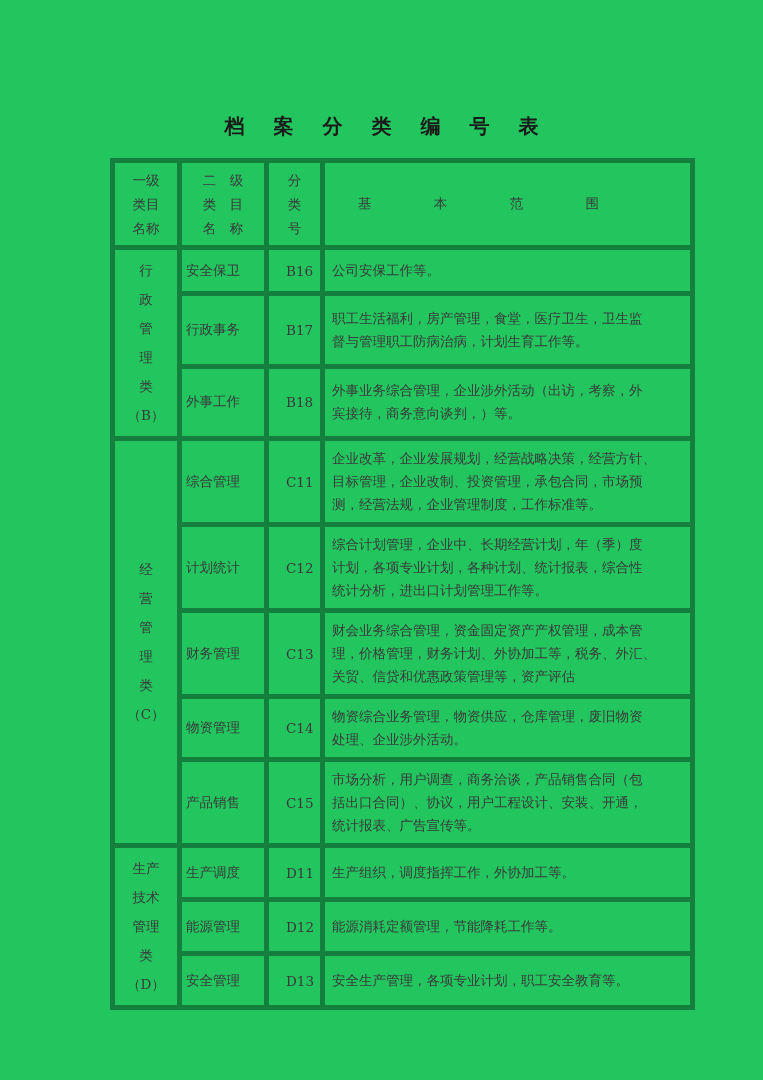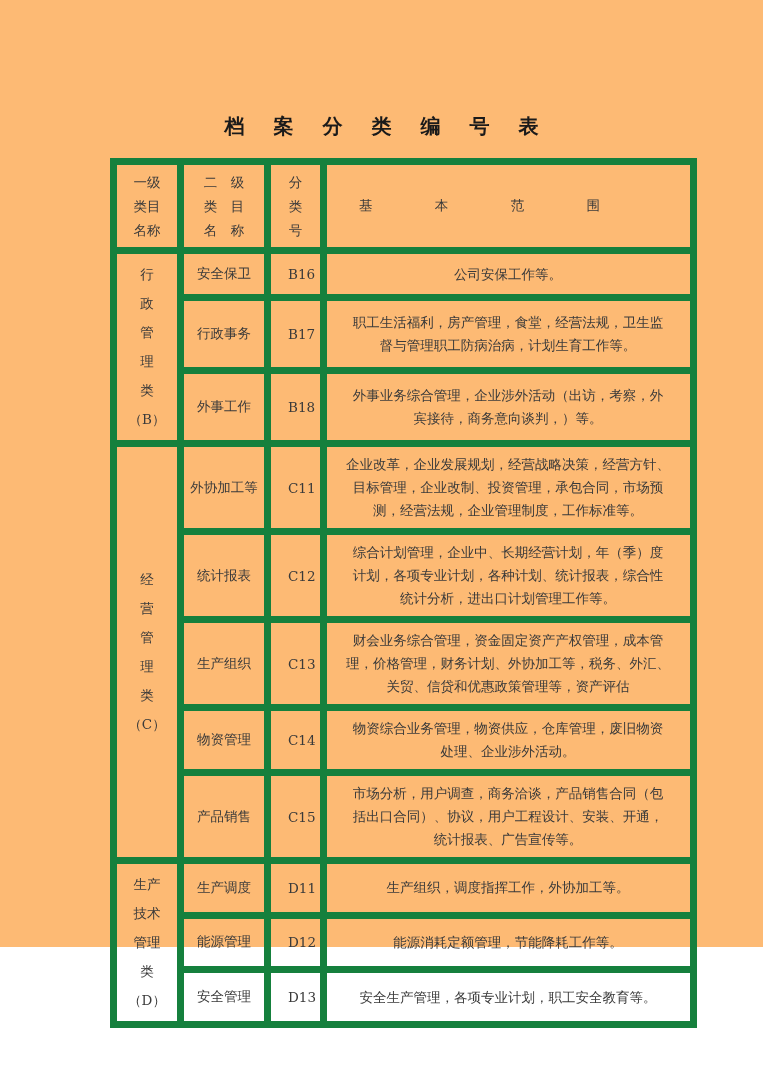--- a/index.html
+++ b/index.html
@@ -12,22 +12,22 @@
     height: 1080px;
     font-family: "DejaVu Serif", "Liberation Serif", serif;
     position: relative;
     overflow: hidden;
   }
 
   .page {
     position: absolute;
     left: 0; top: 0;
     width: 763px;
-    height: 947px;
-    background: #fdba74;
+    height: 1080px;
+    background: #22c55e;
   }
 
   
   .doc-title {
     position: absolute;
     left: 0;
     top: 113px;
     width: 763px;
     text-align: center;
     font-family: "DejaVu Serif", "Liberation Serif", serif;
@@ -51,21 +51,21 @@
     border-collapse: collapse;
     width: 580px;
     table-layout: fixed;
   }
   table.cls col.c1 { width: 67px; }
   table.cls col.c2 { width: 87px; }
   table.cls col.c3 { width: 56px; }
   table.cls col.c4 { width: 370px; }
 
   table.cls td {
-    border: 7px solid #15803d;
+    border: 5px solid #15803d;
     padding: 0;
     vertical-align: middle;
     color: #3a3a3a;
     font-size: 13.5px;
   }
 
   
   table.cls {
     border: 1px solid #8f8f8f;
   }
@@ -100,35 +100,34 @@
     vertical-align: middle;
     padding: 6px 2px !important;
     line-height: 29px;
     color: #3a3a3a;
     font-size: 13.5px;
   }
   .grp-cell .gl { display: block; white-space: nowrap; }
 
   
   .sub-cell {
-    text-align: center;
     padding: 4px 4px !important;
     white-space: nowrap;
     font-size: 13.5px;
   }
   
   .code-cell {
     text-align: center;
     padding: 4px 17px !important;
     font-size: 13px;
     font-family: "DejaVu Serif", "Liberation Serif", serif;
   }
   
   .desc-cell {
-    text-align: center;
+    text-align: left;
     padding: 6px 8px 6px 7px !important;
     line-height: 23px;
     font-size: 13.5px;
   }
   .desc-cell .dl { display: block; white-space: nowrap; }
 </style>
 </head>
 <body>
 
 <div class="page">
@@ -174,60 +173,60 @@
             <td class="sub-cell">安全保卫</td>
             <td class="code-cell">B16</td>
             <td class="desc-cell">
               <span class="dl">公司安保工作等。</span>
             </td>
           </tr>
           <tr>
             <td class="sub-cell">行政事务</td>
             <td class="code-cell">B17</td>
             <td class="desc-cell">
-              <span class="dl">职工生活福利，房产管理，食堂，经营法规，卫生监</span>
+              <span class="dl">职工生活福利，房产管理，食堂，医疗卫生，卫生监</span>
               <span class="dl">督与管理职工防病治病，计划生育工作等。</span>
             </td>
           </tr>
           <tr>
             <td class="sub-cell">外事工作</td>
             <td class="code-cell">B18</td>
             <td class="desc-cell">
               <span class="dl">外事业务综合管理，企业涉外活动（出访，考察，外</span>
               <span class="dl">宾接待，商务意向谈判，）等。</span>
             </td>
           </tr>
           <tr class="group-start">
             <td class="grp-cell" rowspan="5">
               <span class="gl">经</span>
               <span class="gl">营</span>
               <span class="gl">管</span>
               <span class="gl">理</span>
               <span class="gl">类</span>
               <span class="gl">（C）</span>
             </td>
-            <td class="sub-cell">外协加工等</td>
+            <td class="sub-cell">综合管理</td>
             <td class="code-cell">C11</td>
             <td class="desc-cell">
               <span class="dl">企业改革，企业发展规划，经营战略决策，经营方针、</span>
               <span class="dl">目标管理，企业改制、投资管理，承包合同，市场预</span>
               <span class="dl">测，经营法规，企业管理制度，工作标准等。</span>
             </td>
           </tr>
           <tr>
-            <td class="sub-cell">统计报表</td>
+            <td class="sub-cell">计划统计</td>
             <td class="code-cell">C12</td>
             <td class="desc-cell">
               <span class="dl">综合计划管理，企业中、长期经营计划，年（季）度</span>
               <span class="dl">计划，各项专业计划，各种计划、统计报表，综合性</span>
               <span class="dl">统计分析，进出口计划管理工作等。</span>
             </td>
           </tr>
           <tr>
-            <td class="sub-cell">生产组织</td>
+            <td class="sub-cell">财务管理</td>
             <td class="code-cell">C13</td>
             <td class="desc-cell">
               <span class="dl">财会业务综合管理，资金固定资产产权管理，成本管</span>
               <span class="dl">理，价格管理，财务计划、外协加工等，税务、外汇、</span>
               <span class="dl">关贸、信贷和优惠政策管理等，资产评估</span>
             </td>
           </tr>
           <tr>
             <td class="sub-cell">物资管理</td>
             <td class="code-cell">C14</td>

